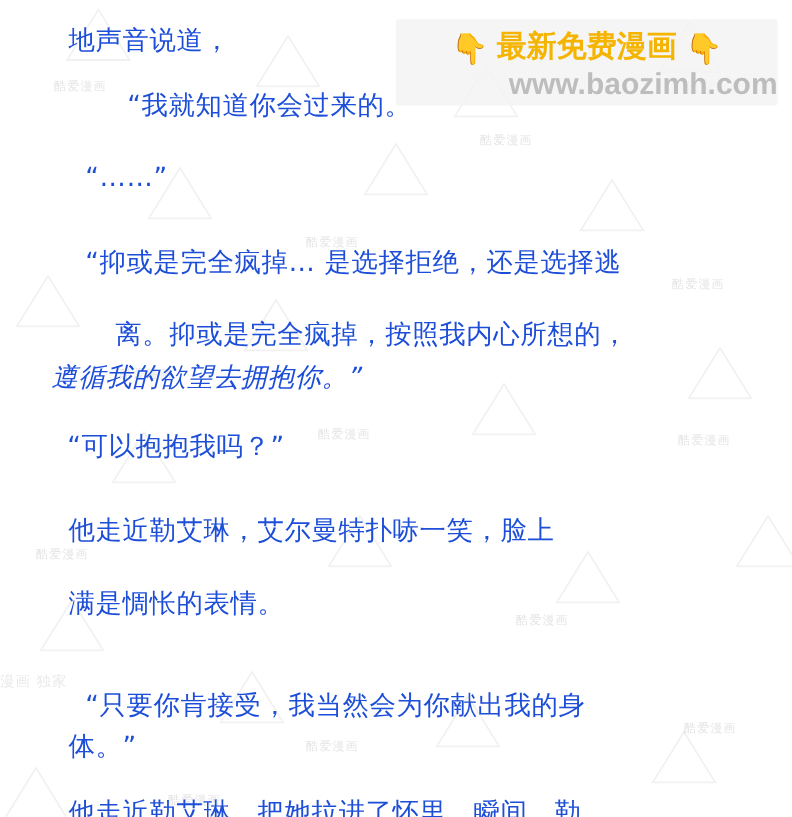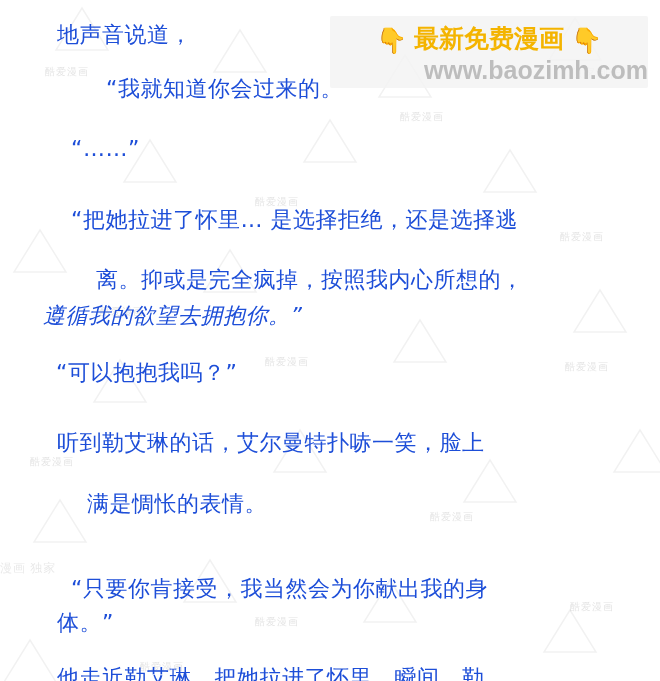--- a/index.html
+++ b/index.html
@@ -137,24 +137,24 @@
       <span>最新免费漫画</span>
       <span class="hand">👇</span>
     </div>
     <div id="banner-row2">www.baozimh.com</div>
   </div>
 
   <div id="novel-text">
     <div class="line" style="left:57px;top:20px;">地声音说道，</div>
     <div class="line" style="left:74px;top:74px;margin-left:32px;">“我就知道你会过来的。</div>
     <div class="line" style="left:71px;top:134px;">“……”</div>
-    <div class="line" style="left:71px;top:205px;">“把她拉进了怀里… 是选择拒绝，还是选择逃</div>
+    <div class="line" style="left:71px;top:205px;">“抑或是完全疯掉… 是选择拒绝，还是选择逃</div>
     <div class="line" style="left:57px;top:265px;margin-left:39px;">离。抑或是完全疯掉，按照我内心所想的，</div>
     <div class="line" style="left:43px;top:301px;font-style:italic;">遵循我的欲望去拥抱你。”</div>
     <div class="line" style="left:56px;top:358px;">“可以抱抱我吗？”</div>
-    <div class="line" style="left:57px;top:428px;">听到勒艾琳的话，艾尔曼特扑哧一笑，脸上</div>
-    <div class="line" style="left:57px;top:489px;margin-left:30px;">满是惆怅的表情。</div>
+    <div class="line" style="left:57px;top:428px;">他走近勒艾琳，艾尔曼特扑哧一笑，脸上</div>
+    <div class="line" style="left:57px;top:489px;">满是惆怅的表情。</div>
     <div class="line" style="left:71px;top:548px;margin-top:26px;">“只要你肯接受，我当然会为你献出我的身</div>
     <div class="line" style="left:57px;top:608px;">体。”</div>
     <div class="line" style="left:57px;top:663px;">他走近勒艾琳，把她拉进了怀里。瞬间，勒</div>
   </div>
 
 </div>
 
 </body></html>

